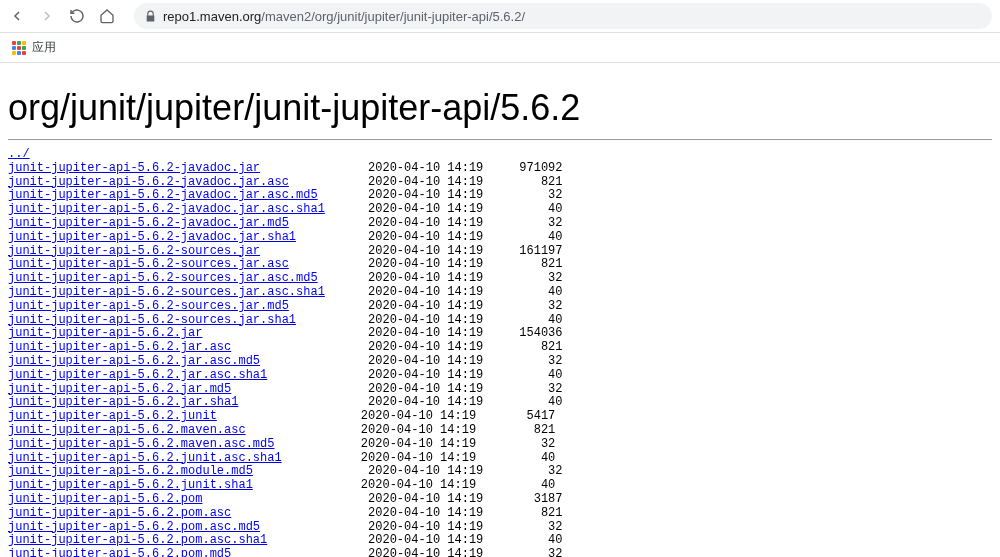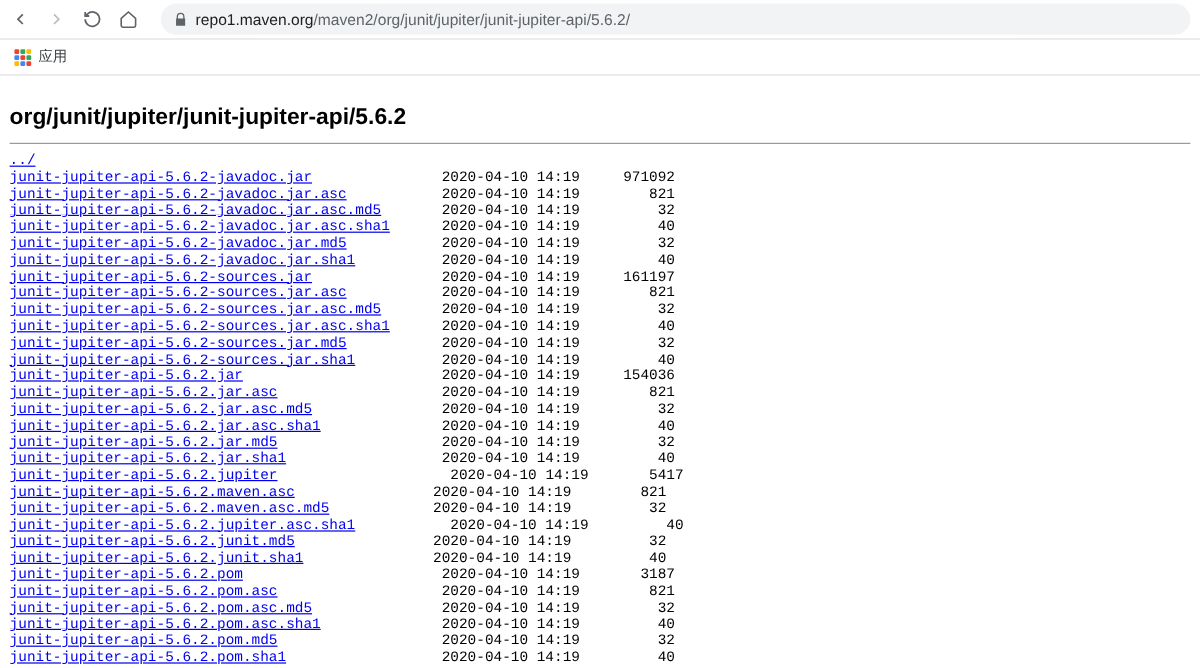--- a/index.html
+++ b/index.html
@@ -19,21 +19,21 @@
     .bookmarks { height: 30px; display: flex; align-items: center; padding: 0 12px; gap: 6px; border-bottom: 1px solid #e0e0e0; }
     .apps-icon { display: grid; grid-template-columns: repeat(3, 4px); grid-template-rows: repeat(3, 4px); gap: 1px; }
     .apps-icon .d { width: 4px; height: 4px; border-radius: 1px; }
     .apps-icon .r { background: #ea4335; }
     .apps-icon .g { background: #34a853; }
     .apps-icon .b { background: #4285f4; }
     .apps-icon .y { background: #fbbc04; }
     .apps-label { font-size: 12px; color: #3c4043; }
     
     .content { padding: 10px 8px; }
-    h1 { font-size: 19px; font-weight: bold; margin: 14px 0 10px 0; color: #000; }
+    h1 { font-size: 36px; font-weight: normal; margin: 14px 0 10px 0; color: #000; }
     hr { border: none; border-top: 1px solid #999; margin-bottom: 8px; }
     
     pre { font-family: "SimSun", "Courier New", monospace; font-size: 12px; line-height: 1.15; white-space: pre; }
     pre a { color: #0000EE; text-decoration: underline; cursor: pointer; }
   </style>
 </head>
 <body>
 
 <div class="toolbar">
   <div class="nav-btn">
@@ -99,25 +99,25 @@
 <a href="#">junit-jupiter-api-5.6.2-sources.jar.asc.md5</a>       2020-04-10 14:19         32
 <a href="#">junit-jupiter-api-5.6.2-sources.jar.asc.sha1</a>      2020-04-10 14:19         40
 <a href="#">junit-jupiter-api-5.6.2-sources.jar.md5</a>           2020-04-10 14:19         32
 <a href="#">junit-jupiter-api-5.6.2-sources.jar.sha1</a>          2020-04-10 14:19         40
 <a href="#">junit-jupiter-api-5.6.2.jar</a>                       2020-04-10 14:19     154036
 <a href="#">junit-jupiter-api-5.6.2.jar.asc</a>                   2020-04-10 14:19        821
 <a href="#">junit-jupiter-api-5.6.2.jar.asc.md5</a>               2020-04-10 14:19         32
 <a href="#">junit-jupiter-api-5.6.2.jar.asc.sha1</a>              2020-04-10 14:19         40
 <a href="#">junit-jupiter-api-5.6.2.jar.md5</a>                   2020-04-10 14:19         32
 <a href="#">junit-jupiter-api-5.6.2.jar.sha1</a>                  2020-04-10 14:19         40
-<a href="#">junit-jupiter-api-5.6.2.jupiter</a>                    2020-04-10 14:19       5417
+<a href="#">junit-jupiter-api-5.6.2.junit</a>                    2020-04-10 14:19       5417
 <a href="#">junit-jupiter-api-5.6.2.maven.asc</a>                2020-04-10 14:19        821
 <a href="#">junit-jupiter-api-5.6.2.maven.asc.md5</a>            2020-04-10 14:19         32
-<a href="#">junit-jupiter-api-5.6.2.jupiter.asc.sha1</a>           2020-04-10 14:19         40
-<a href="#">junit-jupiter-api-5.6.2.junit.md5</a>                2020-04-10 14:19         32
+<a href="#">junit-jupiter-api-5.6.2.junit.asc.sha1</a>           2020-04-10 14:19         40
+<a href="#">junit-jupiter-api-5.6.2.module.md5</a>                2020-04-10 14:19         32
 <a href="#">junit-jupiter-api-5.6.2.junit.sha1</a>               2020-04-10 14:19         40
 <a href="#">junit-jupiter-api-5.6.2.pom</a>                       2020-04-10 14:19       3187
 <a href="#">junit-jupiter-api-5.6.2.pom.asc</a>                   2020-04-10 14:19        821
 <a href="#">junit-jupiter-api-5.6.2.pom.asc.md5</a>               2020-04-10 14:19         32
 <a href="#">junit-jupiter-api-5.6.2.pom.asc.sha1</a>              2020-04-10 14:19         40
 <a href="#">junit-jupiter-api-5.6.2.pom.md5</a>                   2020-04-10 14:19         32
 <a href="#">junit-jupiter-api-5.6.2.pom.sha1</a>                  2020-04-10 14:19         40
 </pre>
 </div>
 

